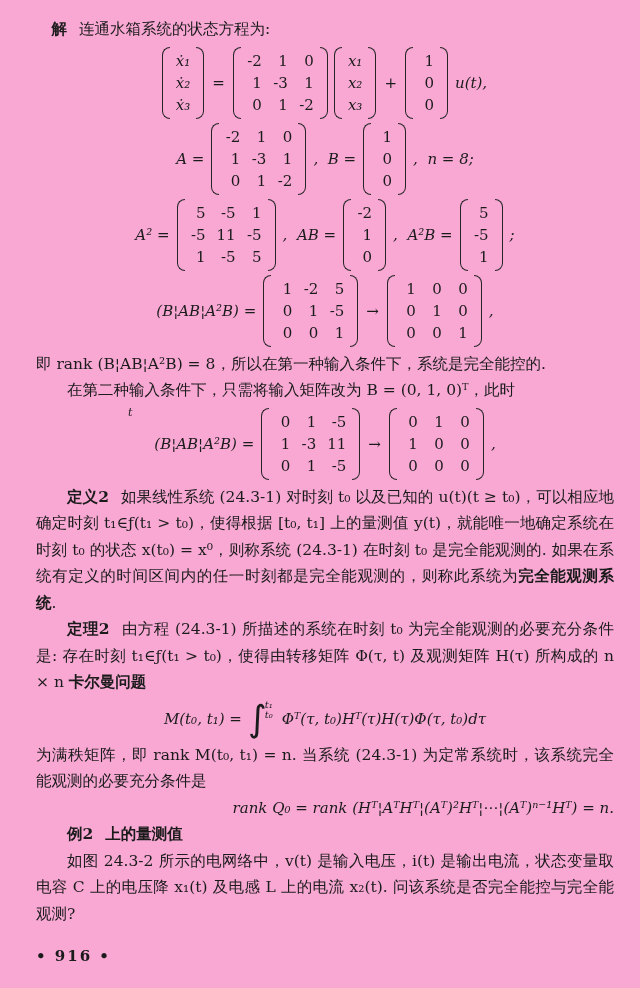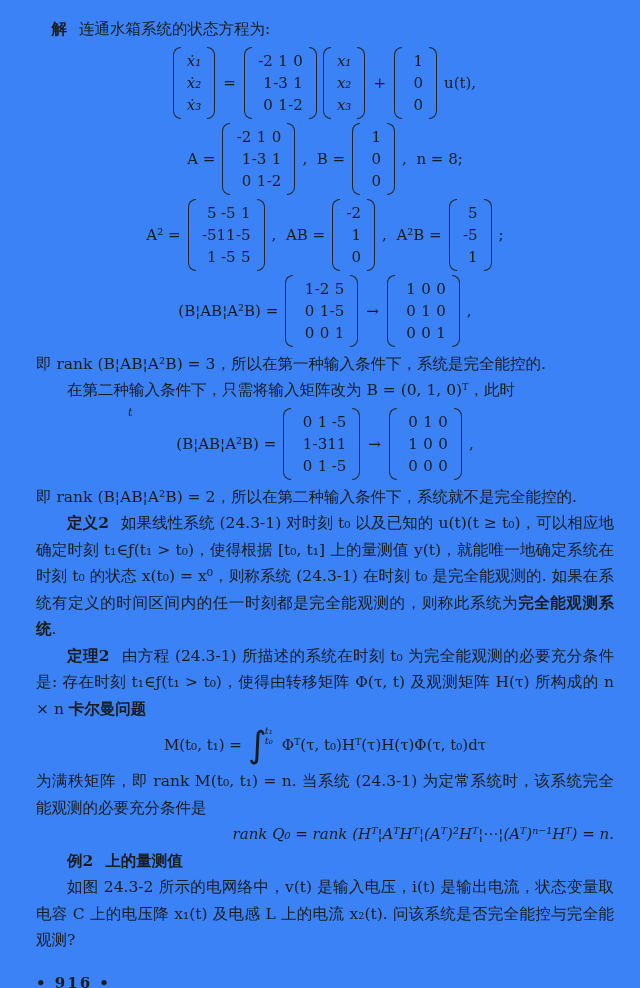--- a/index.html
+++ b/index.html
@@ -1,18 +1,18 @@
 <!DOCTYPE html>
 <html><head>
 <meta charset="utf-8">
 <style>
   html,body{margin:0;padding:0;background:#e8e8e8;}
   .page{
     width:640px;height:988px;box-sizing:border-box;
-    background:#3b82f6;color:#1b1b1b;
+    background:#f9a8d4;color:#1b1b1b;
     font-family:"DejaVu Serif","Liberation Serif",serif;
     font-size:15.5px;line-height:26.5px;
     padding:16px 26px 0 36px;overflow:hidden;position:relative;
   }
   p{margin:0;text-align:justify;}
   .indent{text-indent:2em;}
   .indent1{text-indent:1em;}
   .bold{font-weight:bold;}
   .lbl{font-weight:bold;margin-right:12px;}
   
@@ -24,24 +24,24 @@
   .eqtext{
     font-size:15px;padding-left:40px;text-align:right;
     font-family:"DejaVu Serif","DejaVu Sans",serif;font-style:italic;
   }
   .matrix{display:inline-flex;align-items:stretch;margin:0 3px;}
   .paren{width:7px;flex:none;}
   .pl{border-left:1.6px solid #242424;border-top:1.6px solid #242424;border-bottom:1.6px solid #242424;
       border-top-left-radius:9px;border-bottom-left-radius:9px;}
   .pr{border-right:1.6px solid #242424;border-top:1.6px solid #242424;border-bottom:1.6px solid #242424;
       border-top-right-radius:9px;border-bottom-right-radius:9px;}
-  .mx-grid{display:grid;padding:3px 6px;align-content:center;}
+  .mx-grid{display:grid;column-gap:11px;padding:3px 6px;align-content:center;}
   .mx-cell{text-align:right;min-width:15px;line-height:22px;}
   .vars .mx-cell{font-style:italic;text-align:center;min-width:auto;}
-  .mvar{margin:0 4px;white-space:pre;}
+  .mvar{font-style:italic;margin:0 4px;white-space:pre;}
   .mop{margin:0 5px;}
   .stray{position:absolute;left:92px;top:-6px;font-size:11px;font-style:italic;}
   .intwrap{display:inline-flex;align-items:center;margin:0 2px;}
   .intsign{font-size:36px;line-height:1;font-family:"DejaVu Sans","DejaVu Serif",sans-serif;}
   .intlims{display:inline-flex;flex-direction:column;justify-content:flex-start;
            font-size:10px;line-height:1;height:38px;margin-left:-2px;margin-right:3px;font-style:italic;}
   .footer{margin-top:16px;font-weight:bold;font-size:15px;letter-spacing:2px;text-align:left;}
 </style>
 </head>
 <body>
@@ -197,21 +197,21 @@
           <span class="mx-cell">0</span>
           <span class="mx-cell">0</span>
           <span class="mx-cell">0</span>
           <span class="mx-cell">1</span>
         </span>
         <span class="paren pr"></span>
       </span>
     <span class="mvar">,</span>
   </div>
 
-  <p>即 rank (B¦AB¦A²B) = 3，所以在第一种输入条件下，系统是完全能控的.</p>
+  <p>即 rank (B¦AB¦A²B) = 8，所以在第一种输入条件下，系统是完全能控的.</p>
   <p class="indent">在第二种输入条件下，只需将输入矩阵改为 B = (0, 1, 0)ᵀ，此时</p>
 
   <div class="eqline">
     <span class="stray">t</span>
     <span class="mvar">(B¦AB¦A²B) =</span>
     <span class="matrix">
         <span class="paren pl"></span>
         <span class="mx-grid" style="grid-template-columns: repeat(3, auto);">
           <span class="mx-cell">0</span>
           <span class="mx-cell">1</span>
@@ -237,21 +237,20 @@
           <span class="mx-cell">0</span>
           <span class="mx-cell">0</span>
           <span class="mx-cell">0</span>
           <span class="mx-cell">0</span>
         </span>
         <span class="paren pr"></span>
       </span>
     <span class="mvar">,</span>
   </div>
 
-  <p>即 rank (B¦AB¦A²B) = 2，所以在第二种输入条件下，系统就不是完全能控的.</p>
 
   <p class="indent"><span class="lbl">定义2</span><span>如果线性系统 (24.3-1) 对时刻 t₀ 以及已知的 u(t)(t ≥ t₀)，可以相应地确定时刻 t₁∈ƒ(t₁ &gt; t₀)，使得根据 [t₀, t₁] 上的量测值 y(t)，就能唯一地确定系统在时刻 t₀ 的状态 x(t₀) = x⁰，则称系统 (24.3-1) 在时刻 t₀ 是完全能观测的. 如果在系统有定义的时间区间内的任一时刻都是完全能观测的，则称此系统为</span><span class="bold">完全能观测系统</span><span>.</span></p>
 
   <p class="indent"><span class="lbl">定理2</span><span>由方程 (24.3-1) 所描述的系统在时刻 t₀ 为完全能观测的必要充分条件是: 存在时刻 t₁∈ƒ(t₁ &gt; t₀)，使得由转移矩阵 Φ(τ, t) 及观测矩阵 H(τ) 所构成的 n × n </span><span class="bold">卡尔曼问题</span></p>
 
   <div class="eqline">
     <span class="mvar">M(t₀, t₁) =</span>
     <span class="intwrap">
       <span class="intsign">∫</span>
       <span class="intlims">

